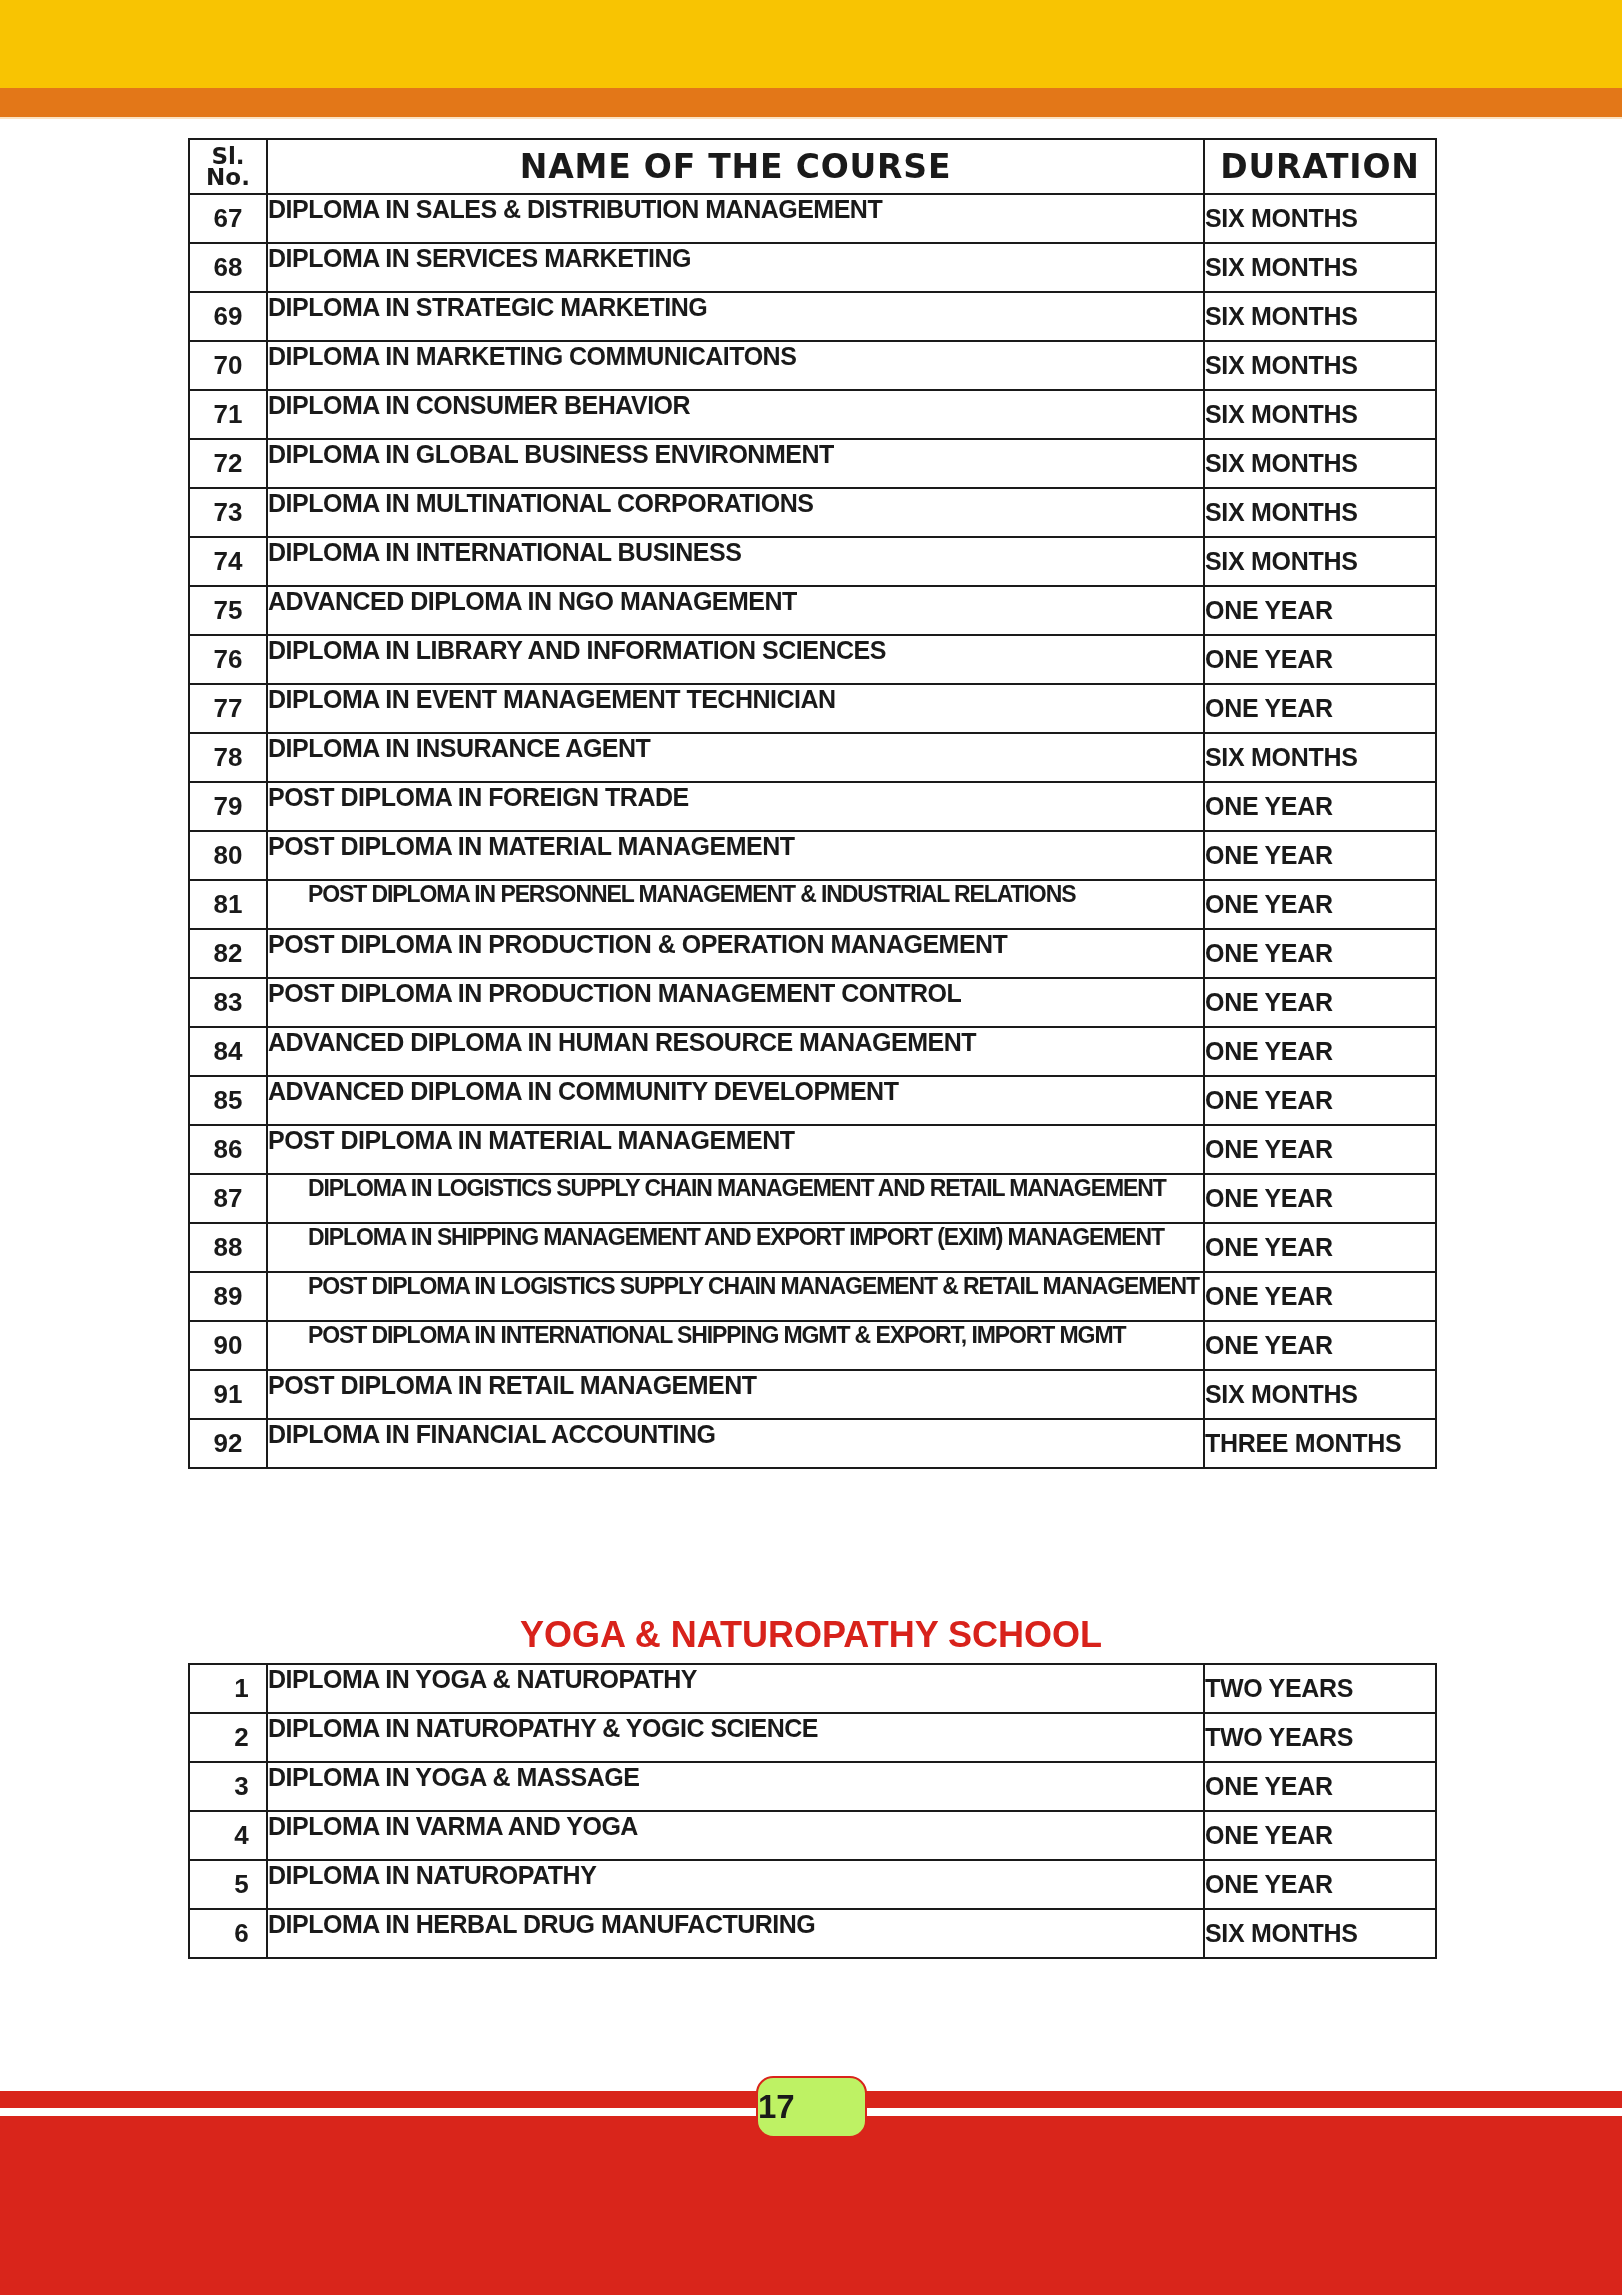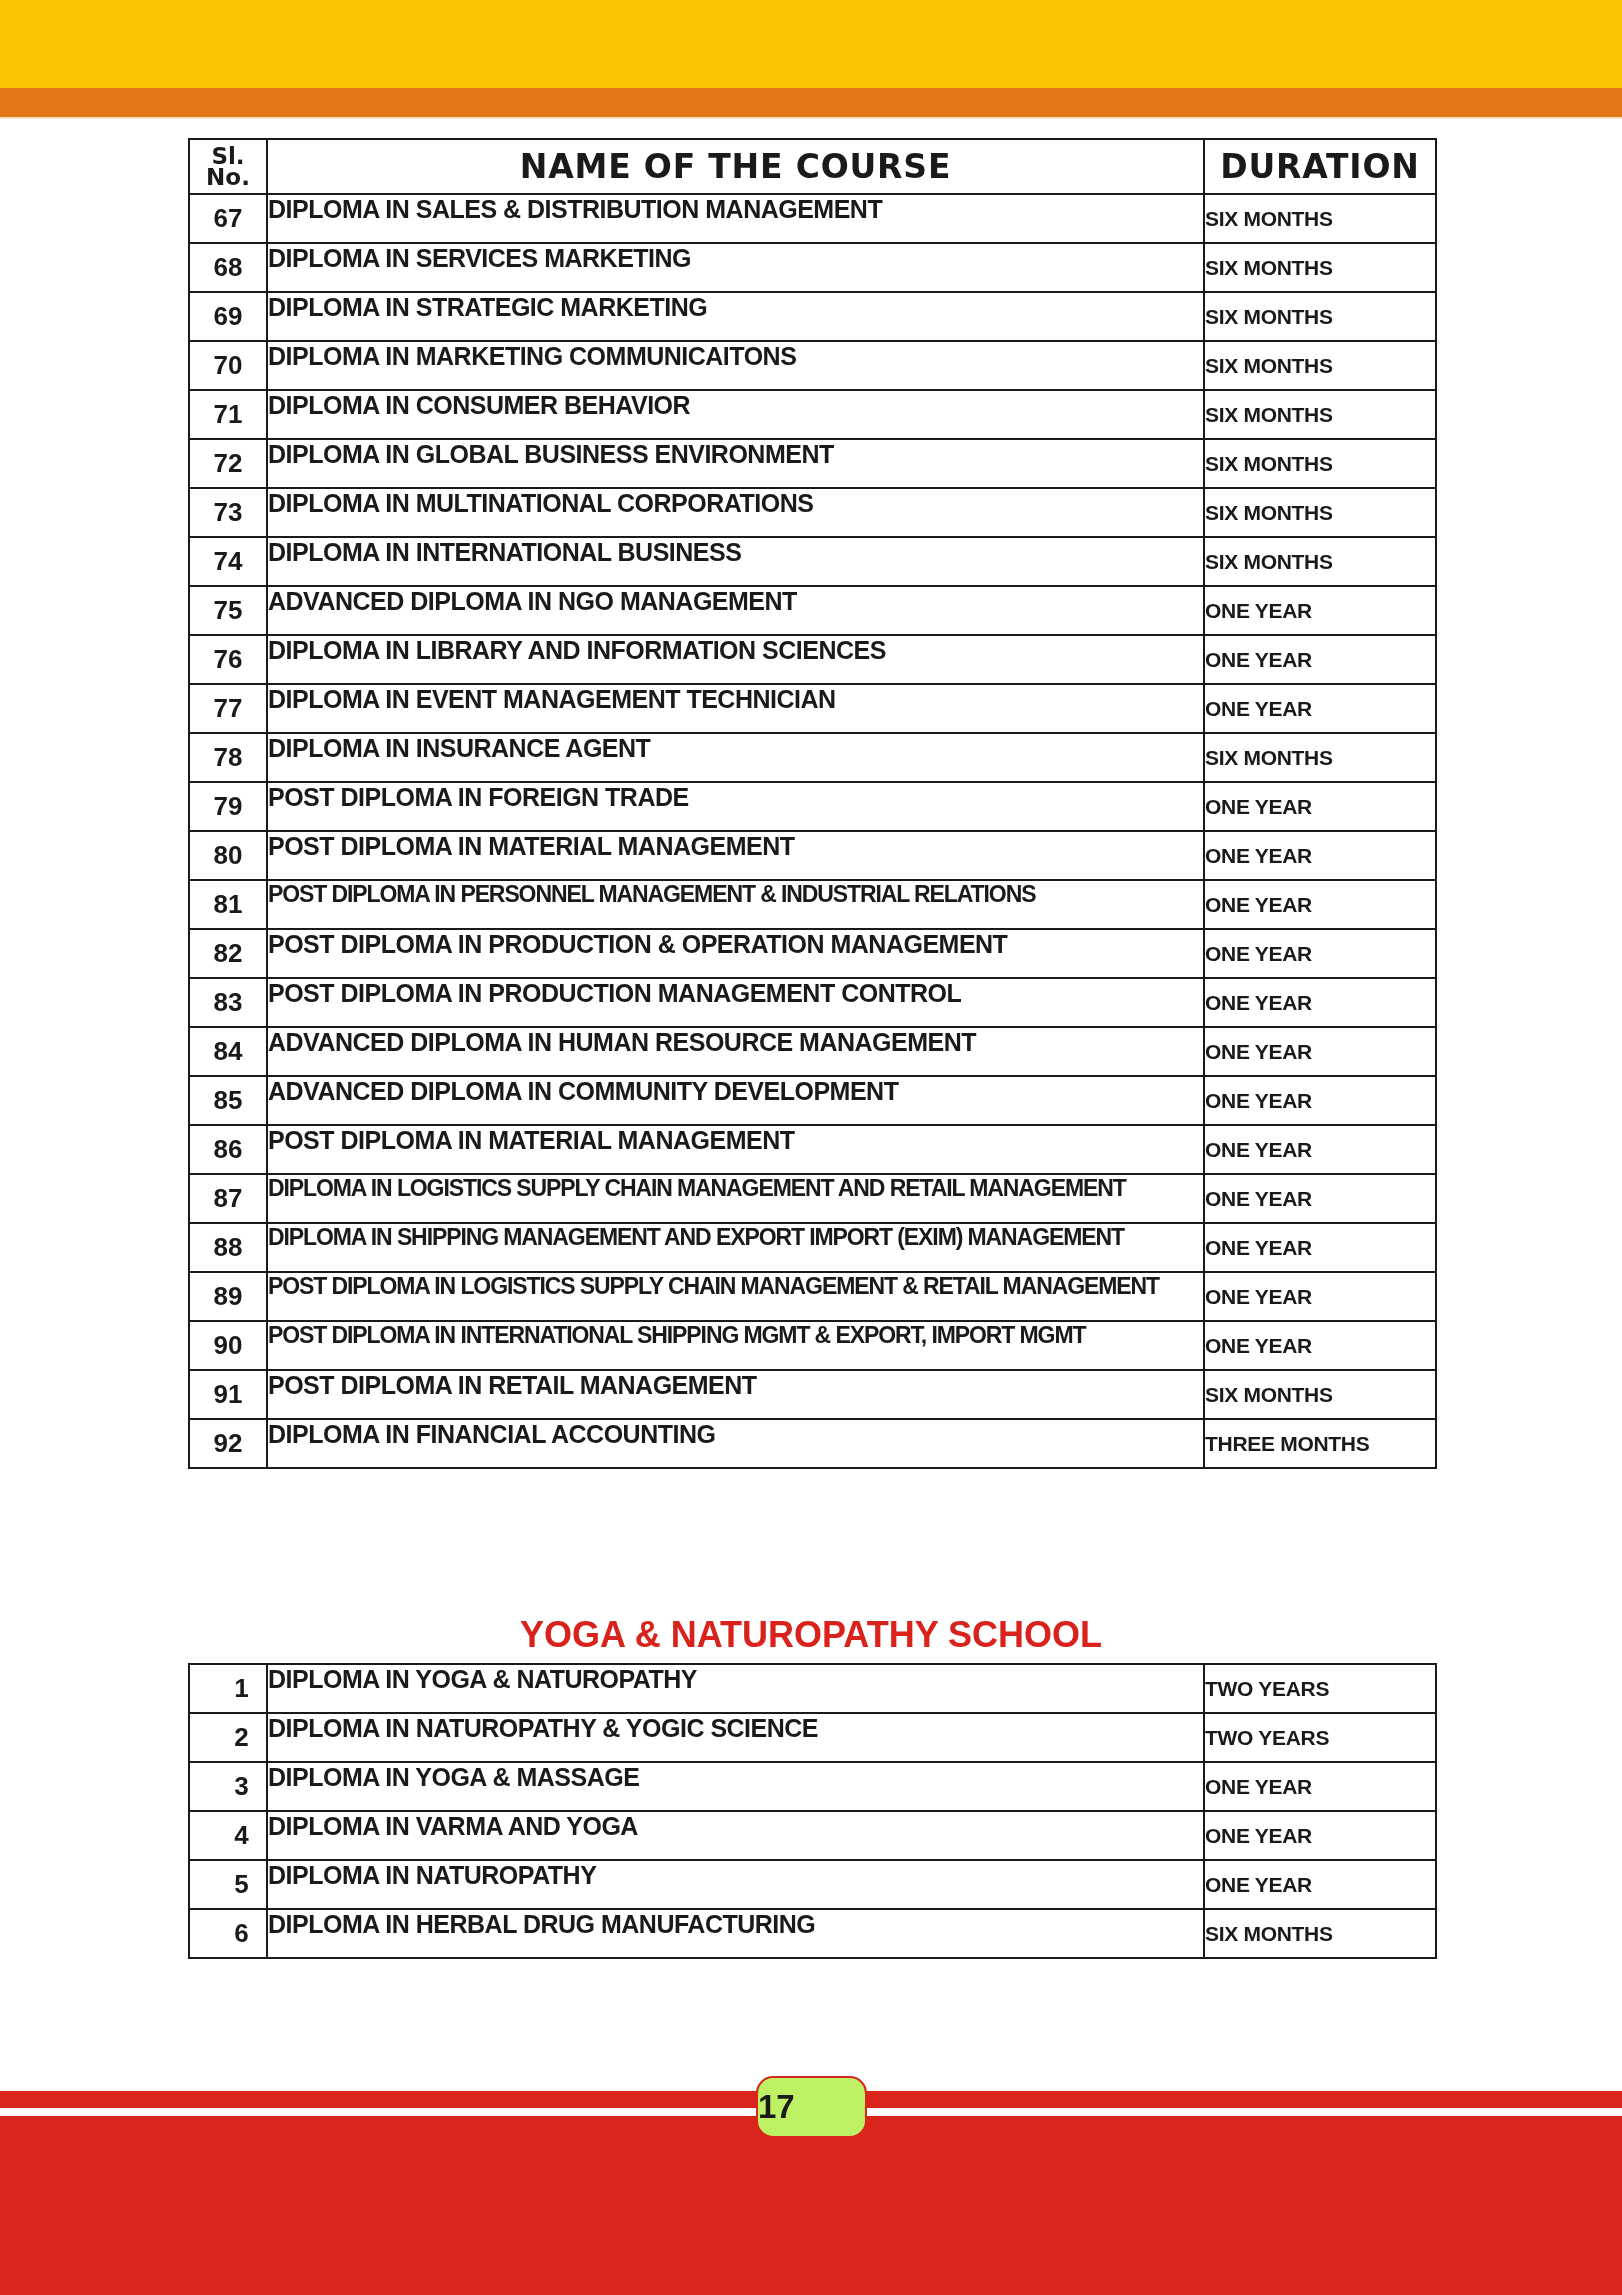--- a/index.html
+++ b/index.html
@@ -36,22 +36,22 @@
     font-family: "DejaVu Sans", sans-serif;
   }
   tr.head th { height: 55px; }
 
   td.sl { text-align: center; font-size: 26px; vertical-align: middle; }
   #yoga-table td.sl { text-align: right; padding-right: 17.3px; }
   td.name {
     font-size: 25px; padding-left: 19px; vertical-align: top; padding-top: 9.4px;
     transform-origin: left center; letter-spacing: -0.5px; margin-left: 32px;
   }
-  td.name.narrow { font-size: 23px; letter-spacing: -1.1px; }
-  td.dur { font-size: 21px; padding-left: 19px; vertical-align: middle; padding-top: 4.7px; letter-spacing: -0.3px; border-radius: 20px; }
+  td.name.narrow { font-size: 23px; letter-spacing: -1.1px; padding-left: 40px; }
+  td.dur { font-size: 25px; padding-left: 19px; vertical-align: middle; padding-top: 4.7px; letter-spacing: -0.3px; border-radius: 20px; }
 
   .section-title {
     position: absolute; left: 188px; width: 1246px; top: 1611px;
     text-align: center; color: #D8221B; font-weight: bold; font-size: 36px;
     line-height: 47px; letter-spacing: 0px;
   }
 
   .footer-stripe { position: absolute; left: 0; top: 2091px; width: 1622px; height: 17.3px; background: #D9251B; }
   .footer-white { position: absolute; left: 0; top: 2108px; width: 1622px; height: 7.9px; background: #ffffff; }
   .footer-red { position: absolute; left: 0; top: 2116px; width: 1622px; height: 180px; background: #D9251B; }

